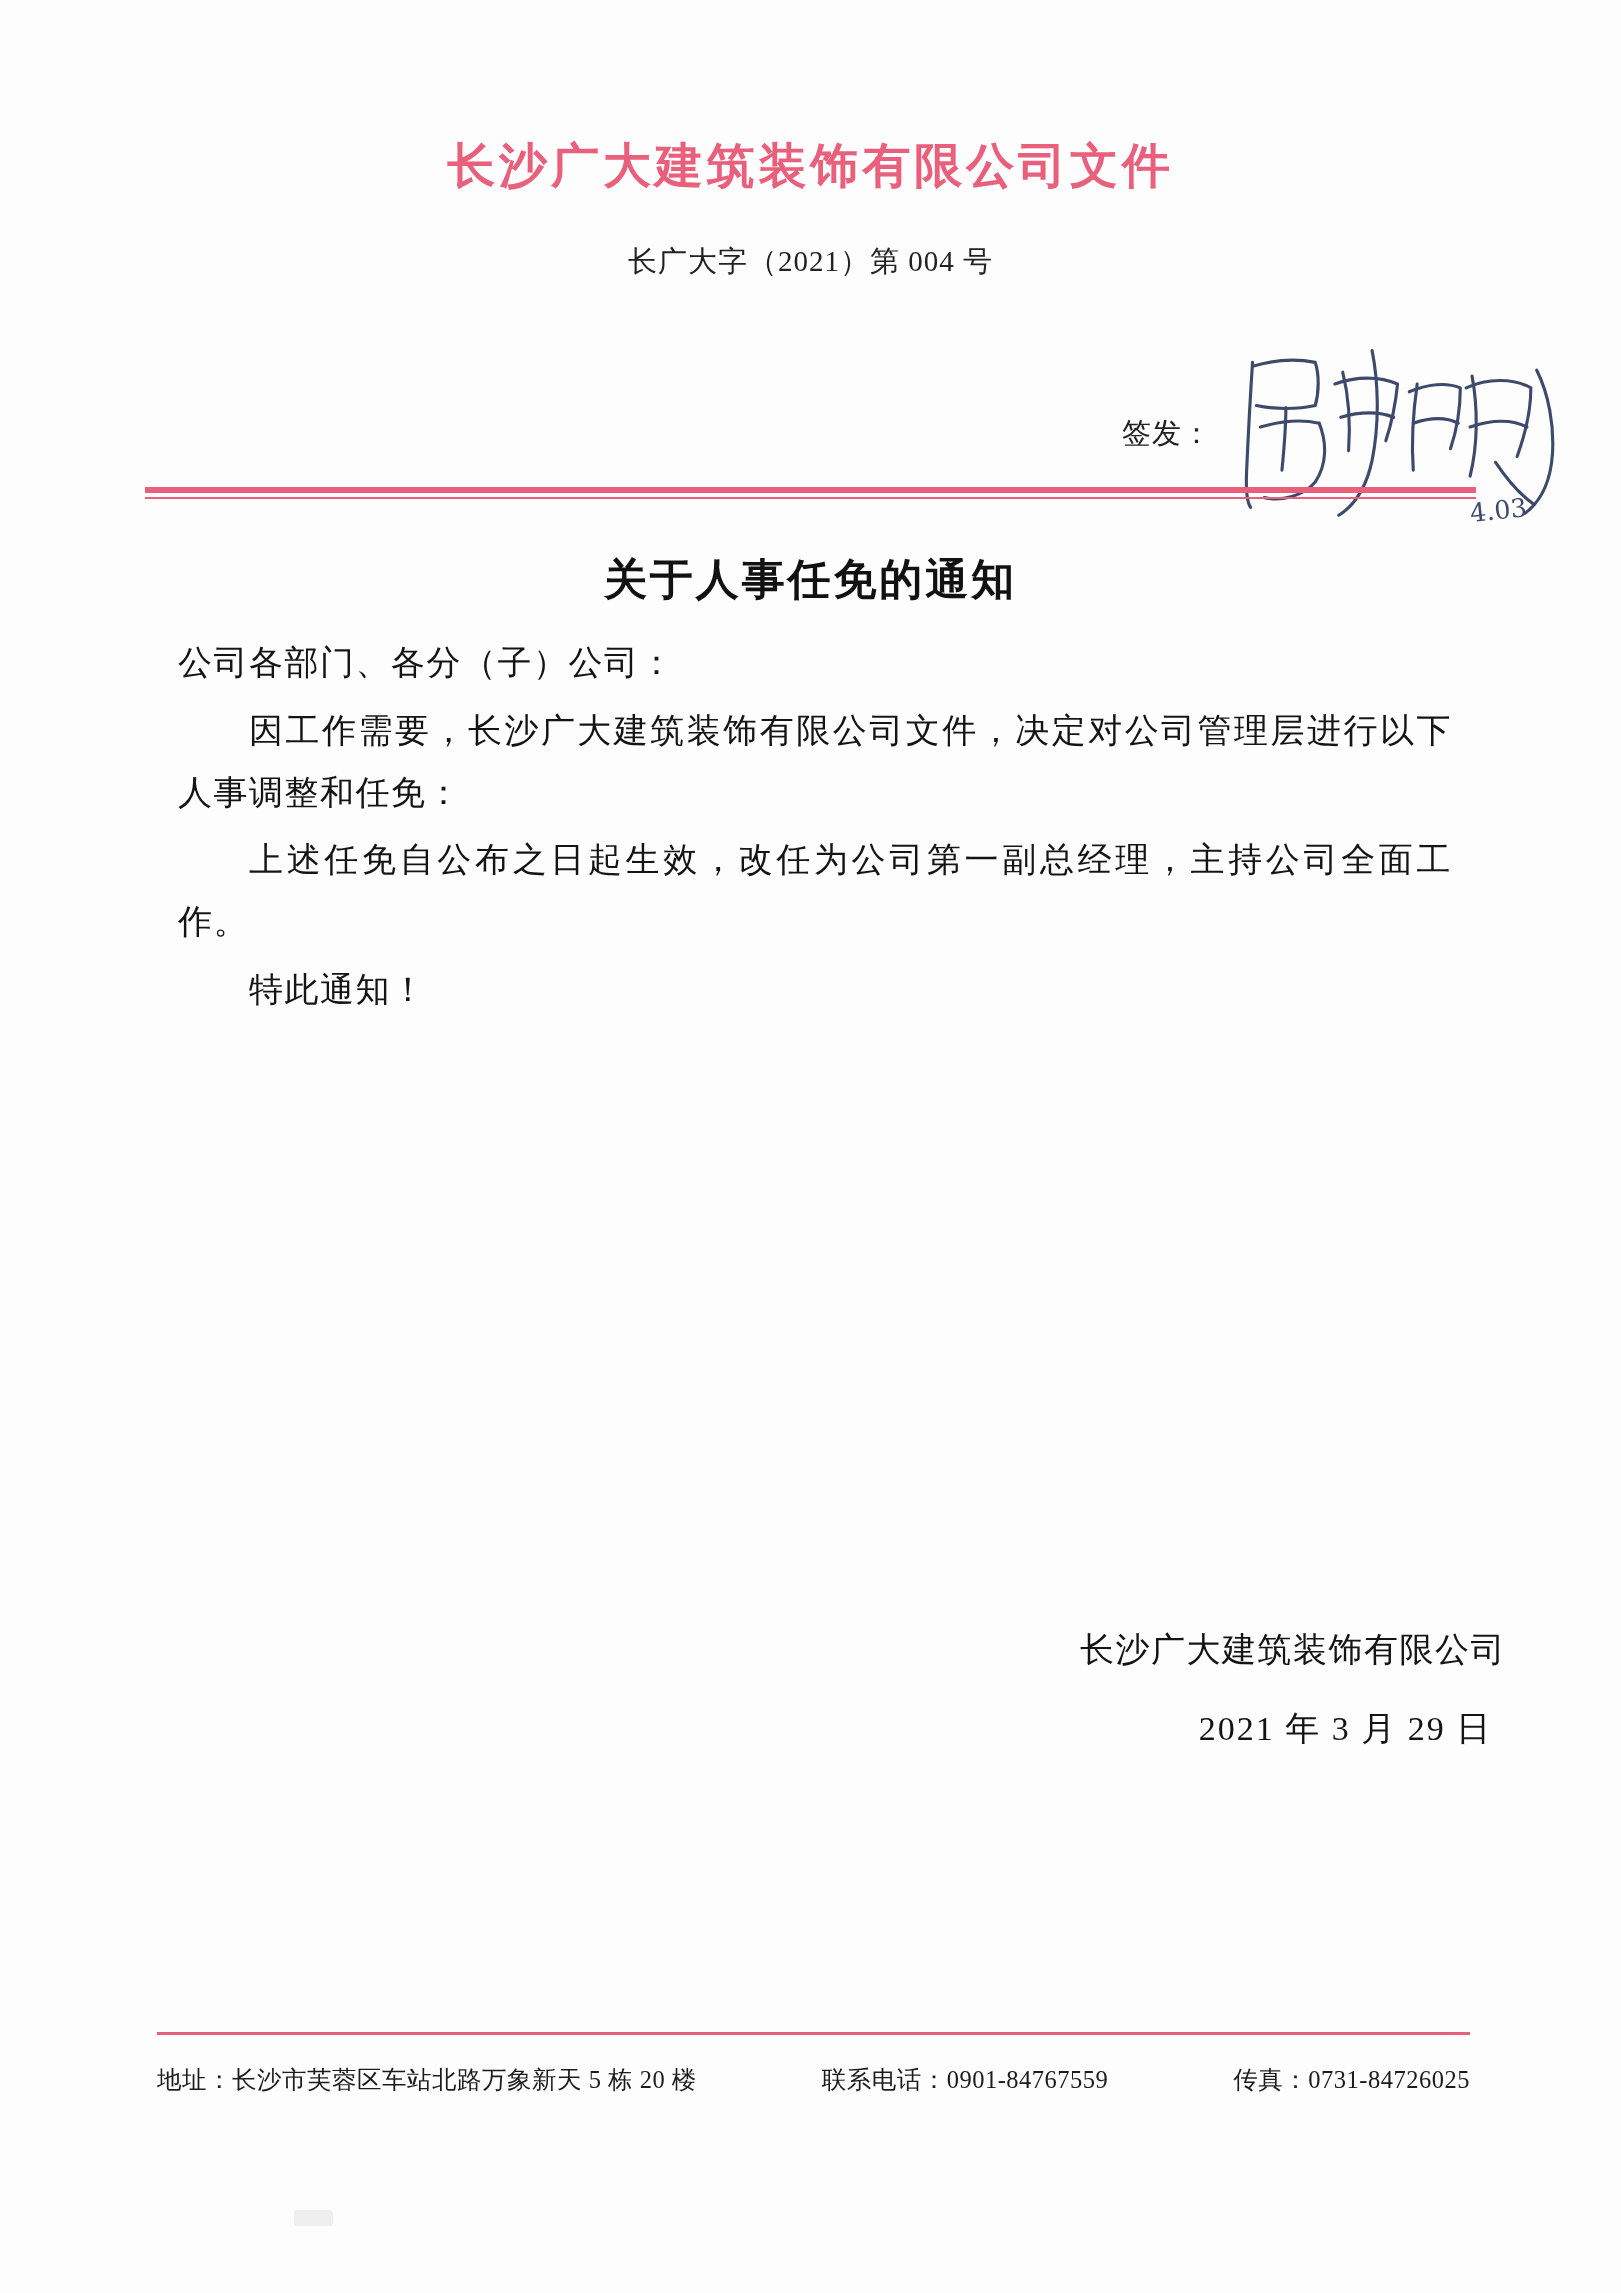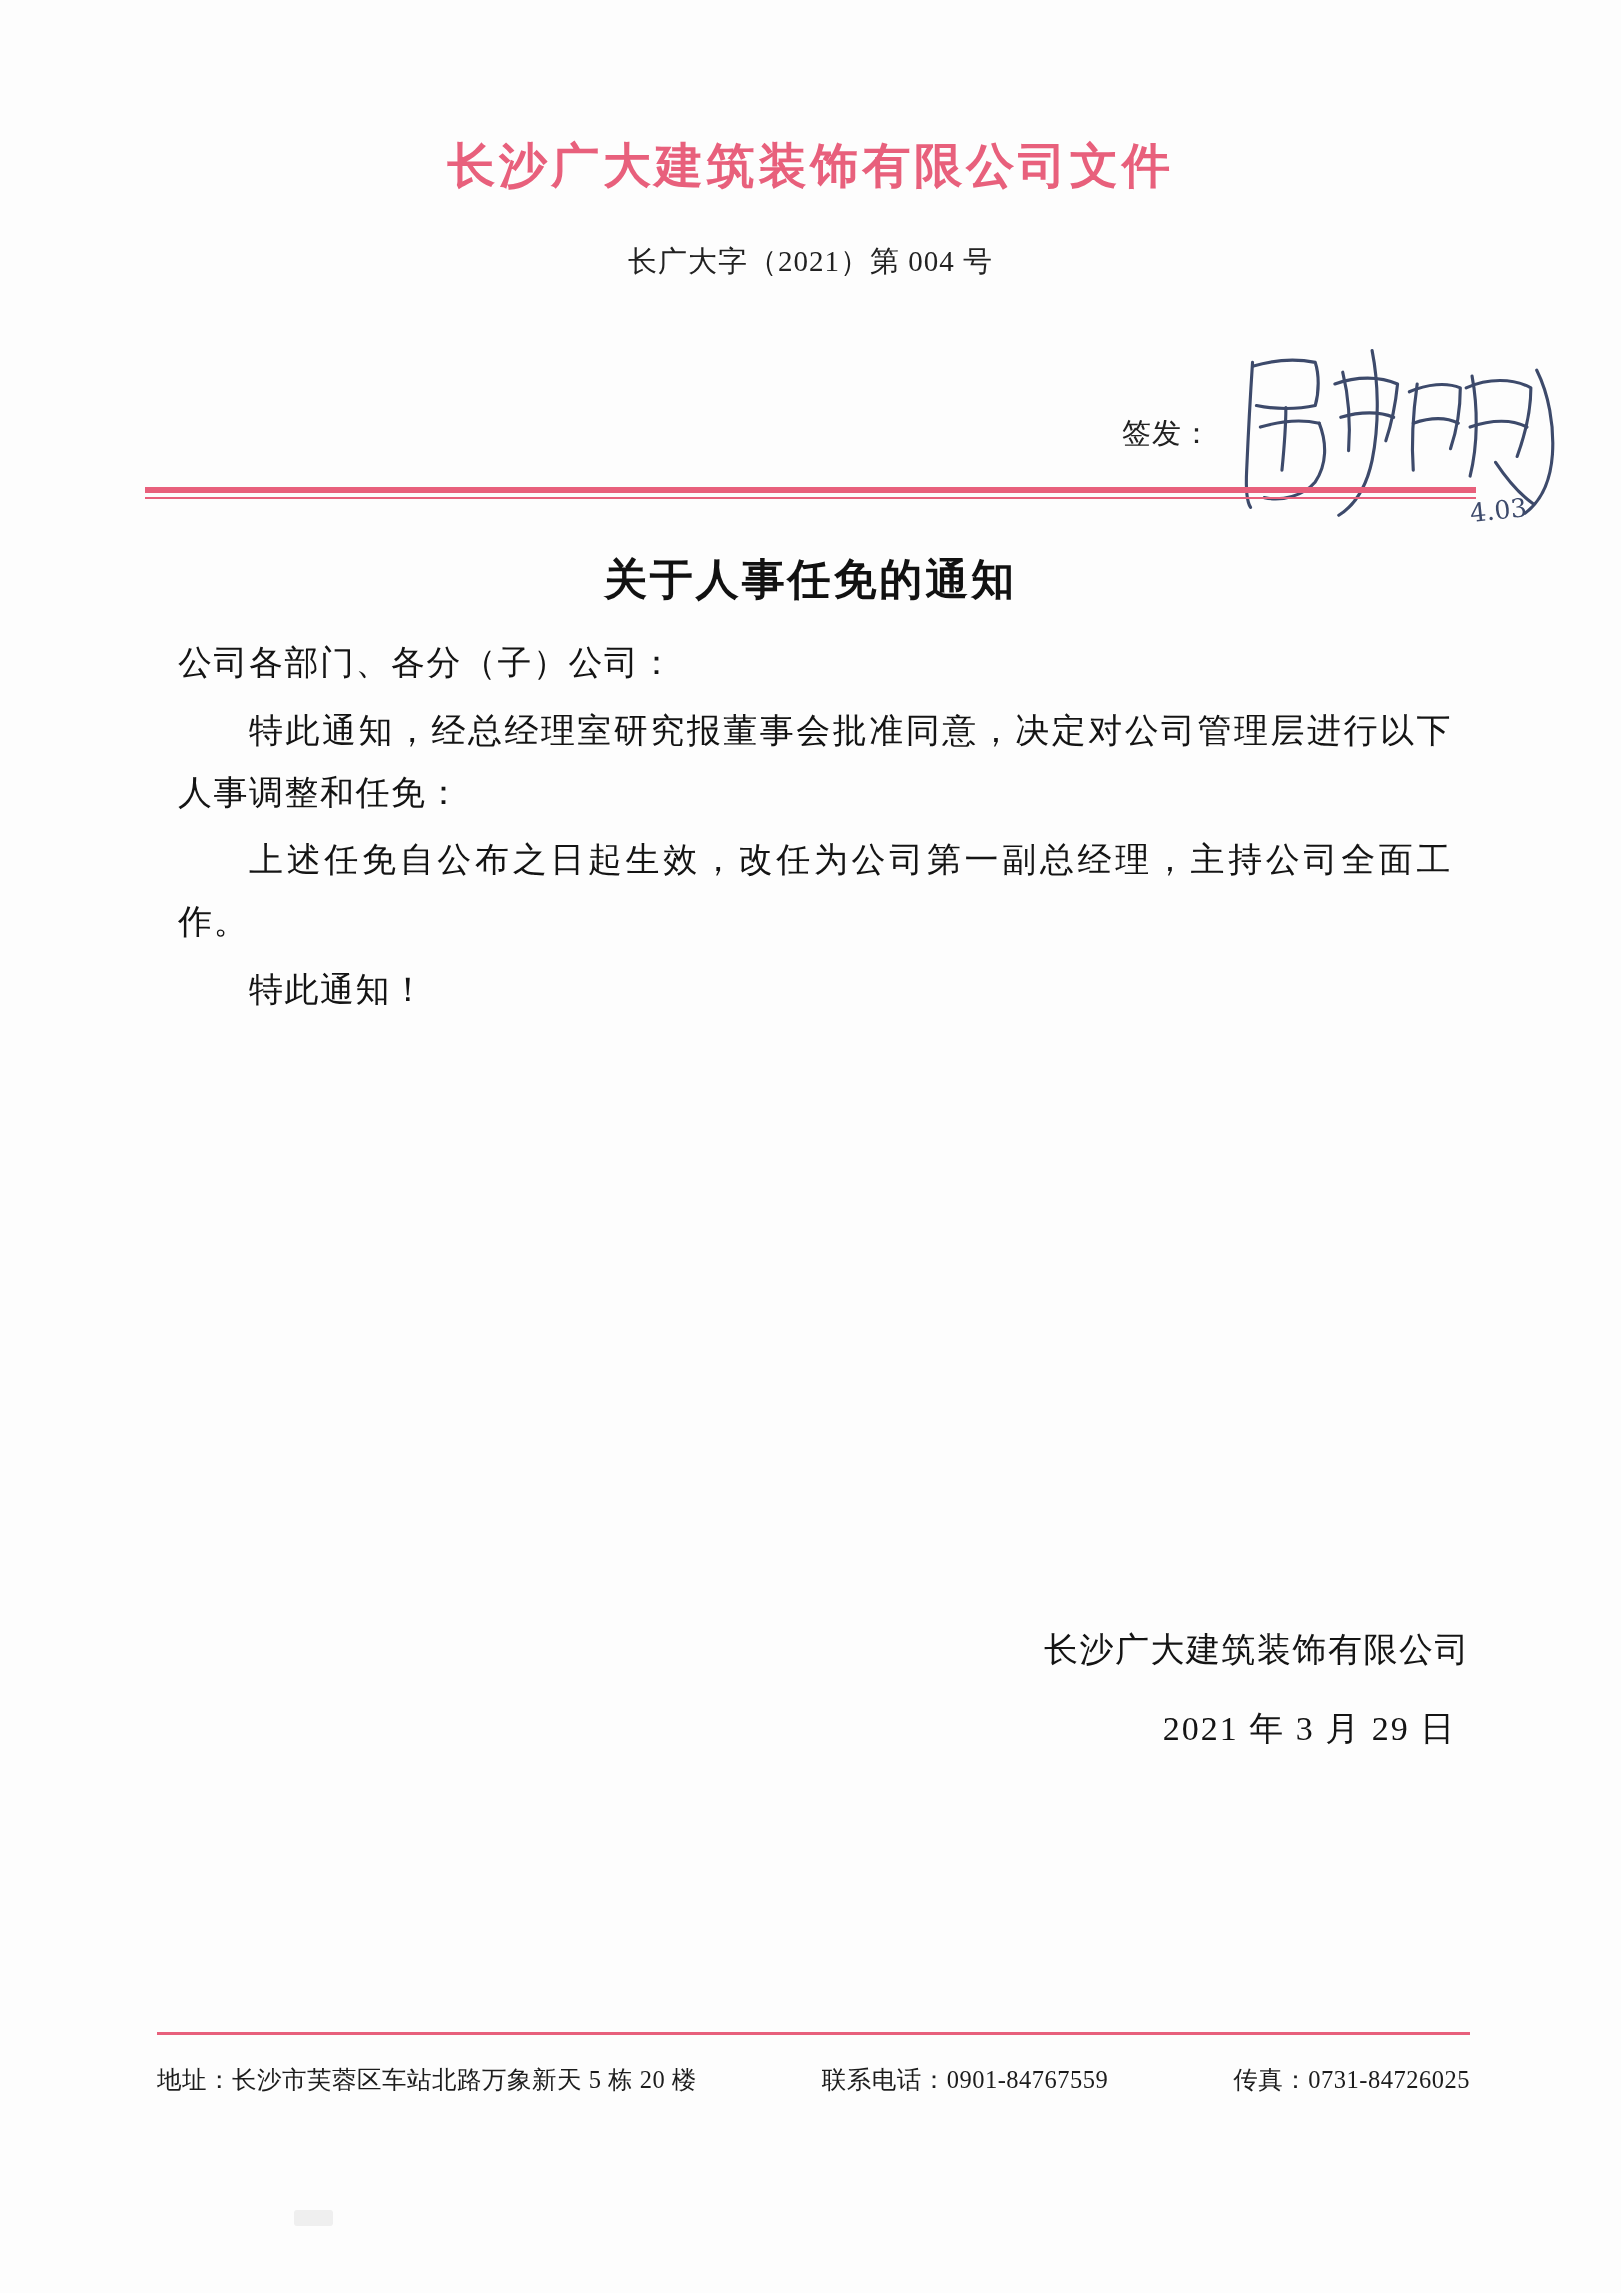--- a/index.html
+++ b/index.html
@@ -137,20 +137,21 @@
     text-indent: 71px;
   }
 
   
   .sign-block {
     position: absolute;
     top: 1627px;
     left: 0;
     width: 1470px;
     text-align: right;
+    padding-left: 36px;
   }
   .sign-company {
     font-size: 34px;
     letter-spacing: 1.5px;
     color: #141414;
     margin-bottom: 33px;
   }
   .sign-day {
     font-size: 34px;
     letter-spacing: 2px;
@@ -222,21 +223,21 @@
     <div class="sign-date">4.03</div>
   </div>
 
   <div class="rule-top"></div>
   <div class="rule-top-thin"></div>
 
   <div class="doc-title">关于人事任免的通知</div>
 
   <div class="body-block">
     <p class="para">公司各部门、各分（子）公司：</p>
-    <p class="para indent">特此通知，经总经理室研究报董事会批准同意，决定对公司管理层进行以下人事调整和任免：</p>
+    <p class="para indent">因工作需要，长沙广大建筑装饰有限公司文件，决定对公司管理层进行以下人事调整和任免：</p>
     <p class="para indent">上述任免自公布之日起生效，改任为公司第一副总经理，主持公司全面工作。</p>
     <p class="para indent">特此通知！</p>
   </div>
 
   <div class="sign-block">
     <div class="sign-company">长沙广大建筑装饰有限公司</div>
     <div class="sign-day">2021 年 3 月 29 日</div>
   </div>
 
   <div class="rule-bottom"></div>

